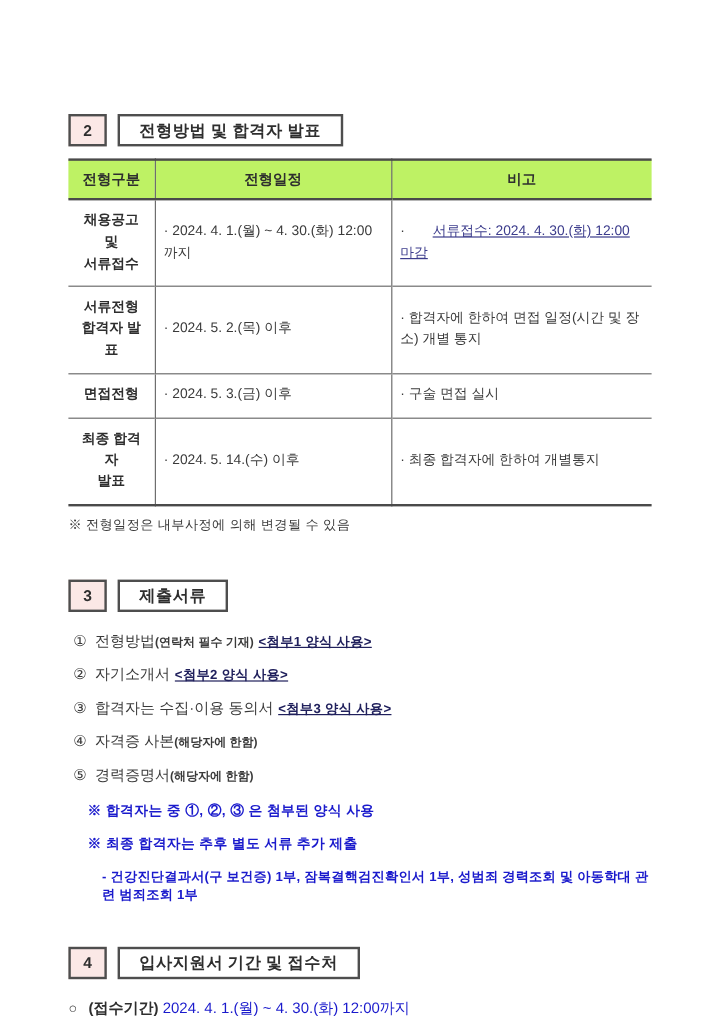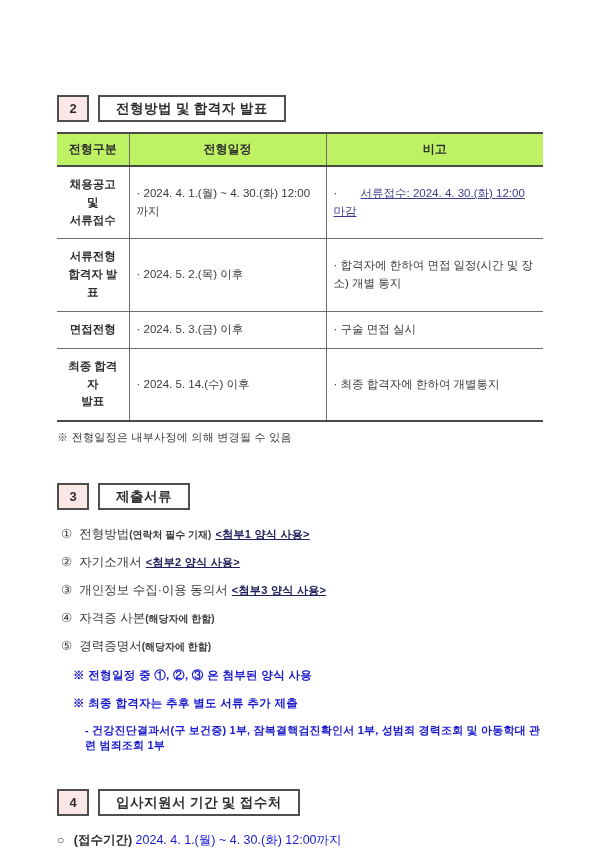--- a/index.html
+++ b/index.html
@@ -156,30 +156,30 @@
   </div>
 
   <div class="doc-list">
     <div class="doc-item">
       <span class="marker">①</span><span>전형방법</span><span class="small">(연락처 필수 기재)</span><span class="attach">&lt;첨부1 양식 사용&gt;</span>
     </div>
     <div class="doc-item">
       <span class="marker">②</span><span>자기소개서</span><span class="small"></span><span class="attach">&lt;첨부2 양식 사용&gt;</span>
     </div>
     <div class="doc-item">
-      <span class="marker">③</span><span>개인정보 수집·이용 동의서</span><span class="small"></span><span class="attach">&lt;첨부3 양식 사용&gt;</span>
+      <span class="marker">③</span><span>합격자는 수집·이용 동의서</span><span class="small"></span><span class="attach">&lt;첨부3 양식 사용&gt;</span>
     </div>
     <div class="doc-item">
       <span class="marker">④</span><span>자격증 사본</span><span class="small">(해당자에 한함)</span>
     </div>
     <div class="doc-item">
       <span class="marker">⑤</span><span>경력증명서</span><span class="small">(해당자에 한함)</span>
     </div>
 
-    <div class="blue-note">※ 전형일정 중 ①, ②, ③ 은 첨부된 양식 사용</div>
+    <div class="blue-note">※ 합격자는 중 ①, ②, ③ 은 첨부된 양식 사용</div>
     <div class="blue-note">※ 최종 합격자는 추후 별도 서류 추가 제출</div>
     <div class="blue-detail">- 건강진단결과서(구 보건증) 1부, 잠복결핵검진확인서 1부, 성범죄 경력조회 및 아동학대 관련 범죄조회 1부</div>
   </div>
 
   <div class="spacer-s3-s4"></div>
 
   <div class="sec-header">
     <div class="num-box">4</div>
     <div class="title-box">입사지원서 기간 및 접수처</div>
   </div>

